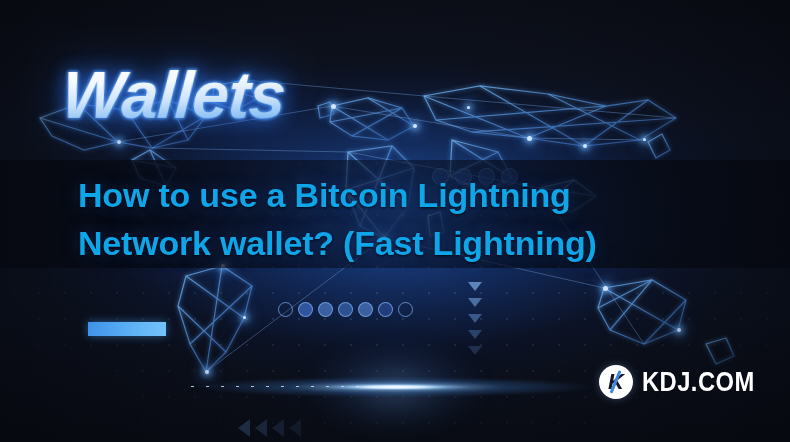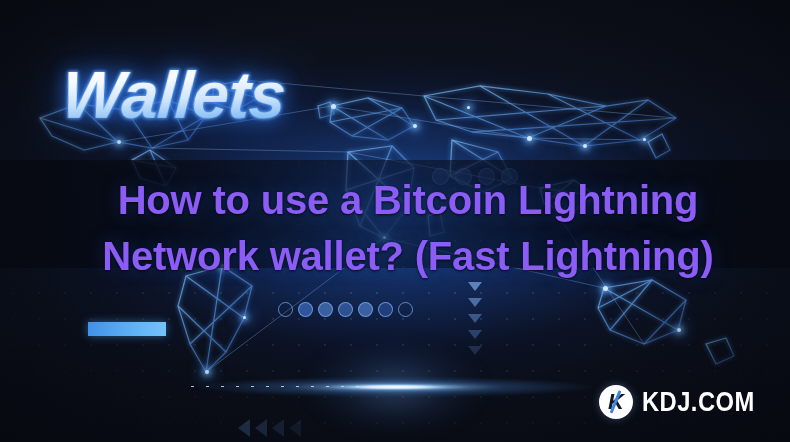--- a/index.html
+++ b/index.html
@@ -93,26 +93,25 @@
     letter-spacing:-1px;white-space:nowrap;
     color:transparent;
     -webkit-text-stroke:2.5px rgba(70,140,235,.55);
     transform:skewX(-4deg);
     filter:blur(1.2px);
   }
 
   
   .headline{
     position:absolute;left:78px;top:172px;width:660px;
-    font-size:40px;line-height:1.40;
+    font-size:34px;line-height:1.40;
     font-weight:bold;
-    color:#8b5cf6;
+    color:#0ea5e9;
     letter-spacing:-.2px;
     text-shadow:0 1px 3px rgba(0,0,0,.75),0 0 16px rgba(22,58,130,.55);
-    text-align:center;
   }
   .headline .ln{display:block;white-space:nowrap;}
 
   
   .accent-bar{
     position:absolute;left:88px;top:322px;width:78px;height:14px;
     background:linear-gradient(90deg,#3f92e8 0%,#5cb1f5 55%,#74c2fb 100%);
     box-shadow:0 0 8px rgba(70,155,240,.55);
   }
 
@@ -139,21 +138,21 @@
 
   
   .arrow-row{position:absolute;left:238px;top:419px;display:flex;gap:5px;align-items:center;}
   .arrowL{width:0;height:0;border-top:9px solid transparent;border-bottom:9px solid transparent;border-right:12px solid rgba(80,115,175,.30);}
   .arrowL.o2{border-right-color:rgba(80,115,175,.24);}
   .arrowL.o3{border-right-color:rgba(80,115,175,.18);}
   .arrowL.o4{border-right-color:rgba(80,115,175,.13);}
 
   
   .brand{
-    position:absolute;right:20px;top:385px;
+    position:absolute;right:20px;top:365px;
     display:flex;align-items:center;gap:9px;
   }
   .brand-mark{
     width:34px;height:34px;border-radius:50%;
     background:#ffffff;
     position:relative;flex:0 0 auto;
     box-shadow:0 0 9px rgba(150,200,255,.30);
   }
   .brand-mark .k{
     position:absolute;left:0;top:0;width:34px;height:34px;

